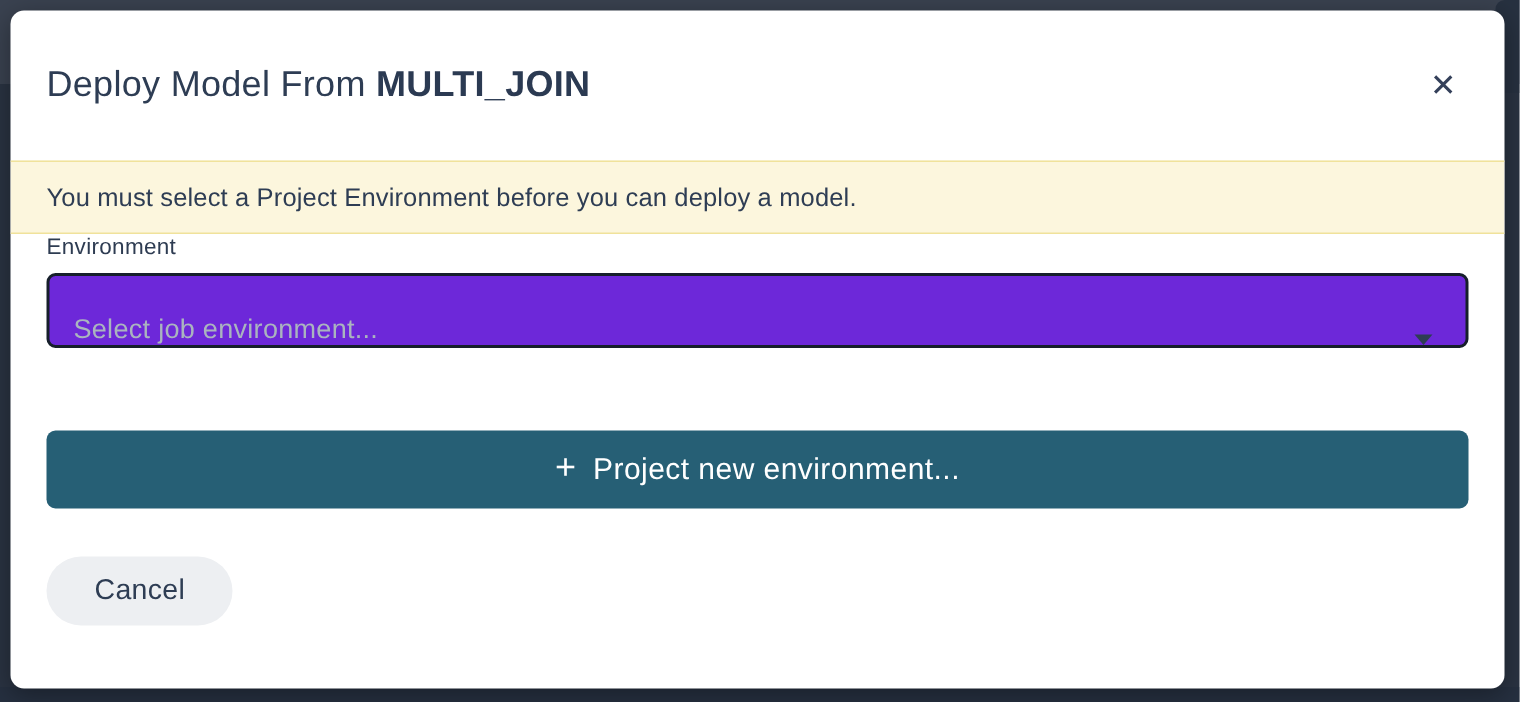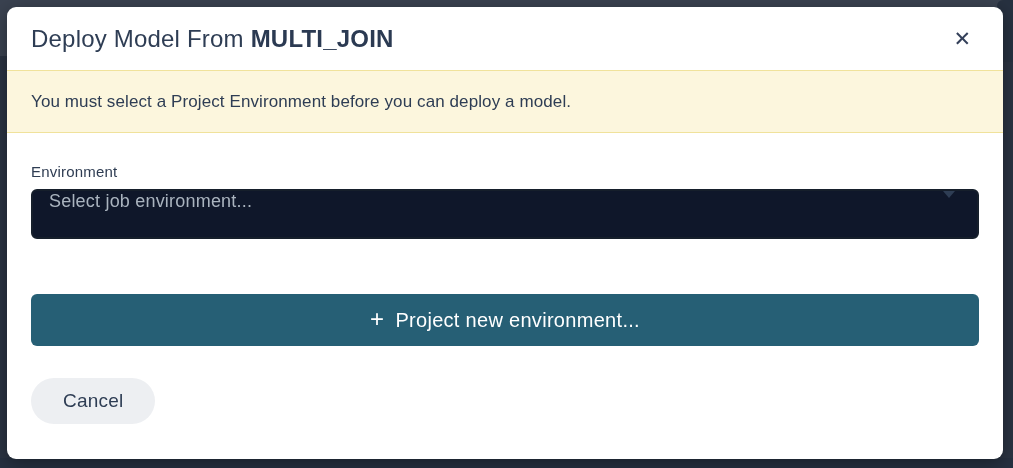--- a/index.html
+++ b/index.html
@@ -26,63 +26,62 @@
 
   
   .modal {
     position: absolute; left: 7px; top: 7px;
     width: 996px; height: 452px;
     background: #ffffff; border-radius: 9px;
     box-shadow: 0 4px 18px rgba(0,0,0,0.35);
     overflow: hidden;
   }
   .modal-header {
-    height: 63px;
+    height: 100px;
     display: flex; align-items: center;
     padding: 0 26px 0 24px;
   }
   .modal-title {
     font-size: 24px; font-weight: 400; color: #2e3d54;
     letter-spacing: 0.2px;
   }
   .modal-title strong { font-weight: 700; color: #2b3a52; }
   .close-btn {
     margin-left: auto;
     background: none; border: none; cursor: pointer;
     font-size: 21px; color: #34405a; line-height: 1;
     padding: 4px 6px;
   }
 
   .warning-banner {
-    height: 63px;
+    height: 49px;
     background: #fcf6dd;
     border-top: 1px solid #f0e29b;
     border-bottom: 1px solid #f0e29b;
     display: flex; align-items: center;
     padding: 0 24px;
     font-size: 17px; color: #2e3d54;
     letter-spacing: 0.1px;
   }
 
   .modal-body { padding: 0 24px; }
 
   .field-label {
     display: block;
-    margin-top: 30px;
     font-size: 15px; color: #2e3c52;
     letter-spacing: 0.2px;
   }
 
   .select-box {
     margin-top: 9px;
     height: 50px; width: 100%;
     border: 2.5px solid #161f2b; border-radius: 6px;
-    display: flex; align-items: flex-start;
+    display: flex; align-items: flex-end;
     padding: 0 16px;
-    background: #0f172a;
+    background: #6d28d9;
     cursor: pointer;
   }
   .select-placeholder {
     font-size: 18px; color: #aab4bf; letter-spacing: 0.2px;
   }
   .caret-down {
     margin-left: auto; margin-right: 6px;
     width: 0; height: 0;
     border-left: 6px solid transparent;
     border-right: 6px solid transparent;

